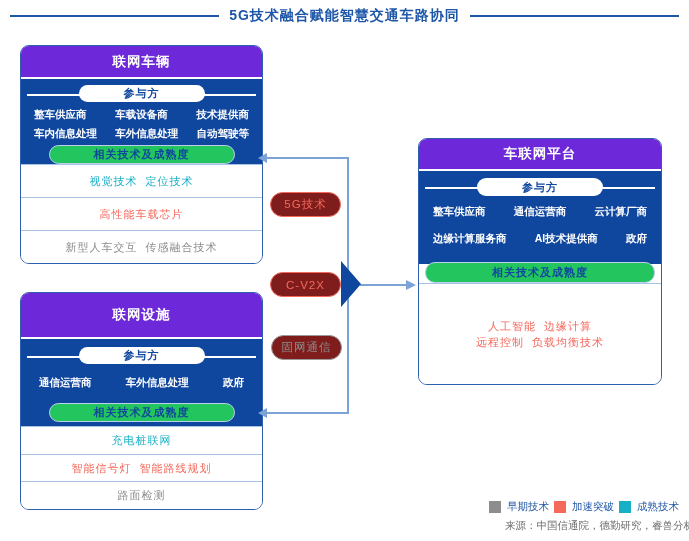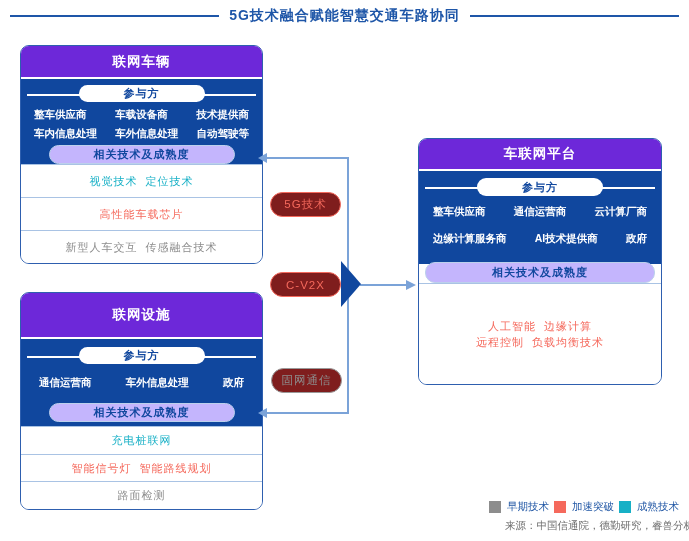--- a/index.html
+++ b/index.html
@@ -39,21 +39,21 @@
     position: relative; z-index: 1; background: #ffffff; color: #10479e;
     font-weight: bold; font-size: 11px; border-radius: 10px;
     padding: 0 10px; height: 100%; min-width: 126px;
     display: flex; align-items: center; justify-content: center; letter-spacing: 1px;
   }
   .p-row {
     display: flex; justify-content: space-between; align-items: center;
     color: #ffffff; font-weight: bold; font-size: 10.5px; flex: none; white-space: nowrap;
   }
   .maturity-pill {
-    position: relative; z-index: 2; background: #c4b5fd; color: #10479e;
+    position: relative; z-index: 2; background: #22c55e; color: #10479e;
     font-weight: bold; font-size: 11px; letter-spacing: 1px;
     border: 1px solid #bcd0ec; border-radius: 10px;
     display: flex; align-items: center; justify-content: center;
     flex: none; align-self: center;
   }
   .tech-rows { flex: 1; display: flex; flex-direction: column; background: #fff; }
   .tech-row {
     flex: 1; display: flex; flex-direction: column; align-items: center; justify-content: center;
     font-size: 11px; border-top: 1px solid #a9c3e4; letter-spacing: 1px;
     text-align: center; line-height: 1.5; white-space: pre;
@@ -90,21 +90,21 @@
   
   .mid-pill {
     position: absolute; width: 71px; height: 25px; border-radius: 13px;
     display: flex; align-items: center; justify-content: center;
     font-size: 11.5px; background: #7f1d1d; white-space: nowrap; letter-spacing: 1px;
   }
   .mid-pill.red { border: 1.5px solid #f5695c; color: #f5695c; }
   .mid-pill.gray { border: 1.5px solid #9a9a9a; color: #8d8d8d; }
   #pill-5g   { left: 270px; top: 192px; }
   #pill-cv2x { left: 270px; top: 272px; }
-  #pill-fixed{ left: 271px; top: 368px; }
+  #pill-fixed{ left: 271px; top: 335px; }
 
   
   .line { position: absolute; background: #7ba3d8; }
   #spine      { left: 347px; top: 157px; width: 1.6px; height: 257px; }
   #branch-top { left: 266px; top: 157px; width: 82px; height: 1.6px; }
   #branch-bot { left: 266px; top: 412px; width: 82px; height: 1.6px; }
   #branch-mid { left: 360px; top: 284px; width: 52px; height: 1.6px; }
   .arrow { position: absolute; width: 0; height: 0; }
   #arrow-top  { left: 258px; top: 153px; border-top: 5px solid transparent; border-bottom: 5px solid transparent; border-right: 9px solid #7ba3d8; }
   #arrow-bot  { left: 258px; top: 408px; border-top: 5px solid transparent; border-bottom: 5px solid transparent; border-right: 9px solid #7ba3d8; }

